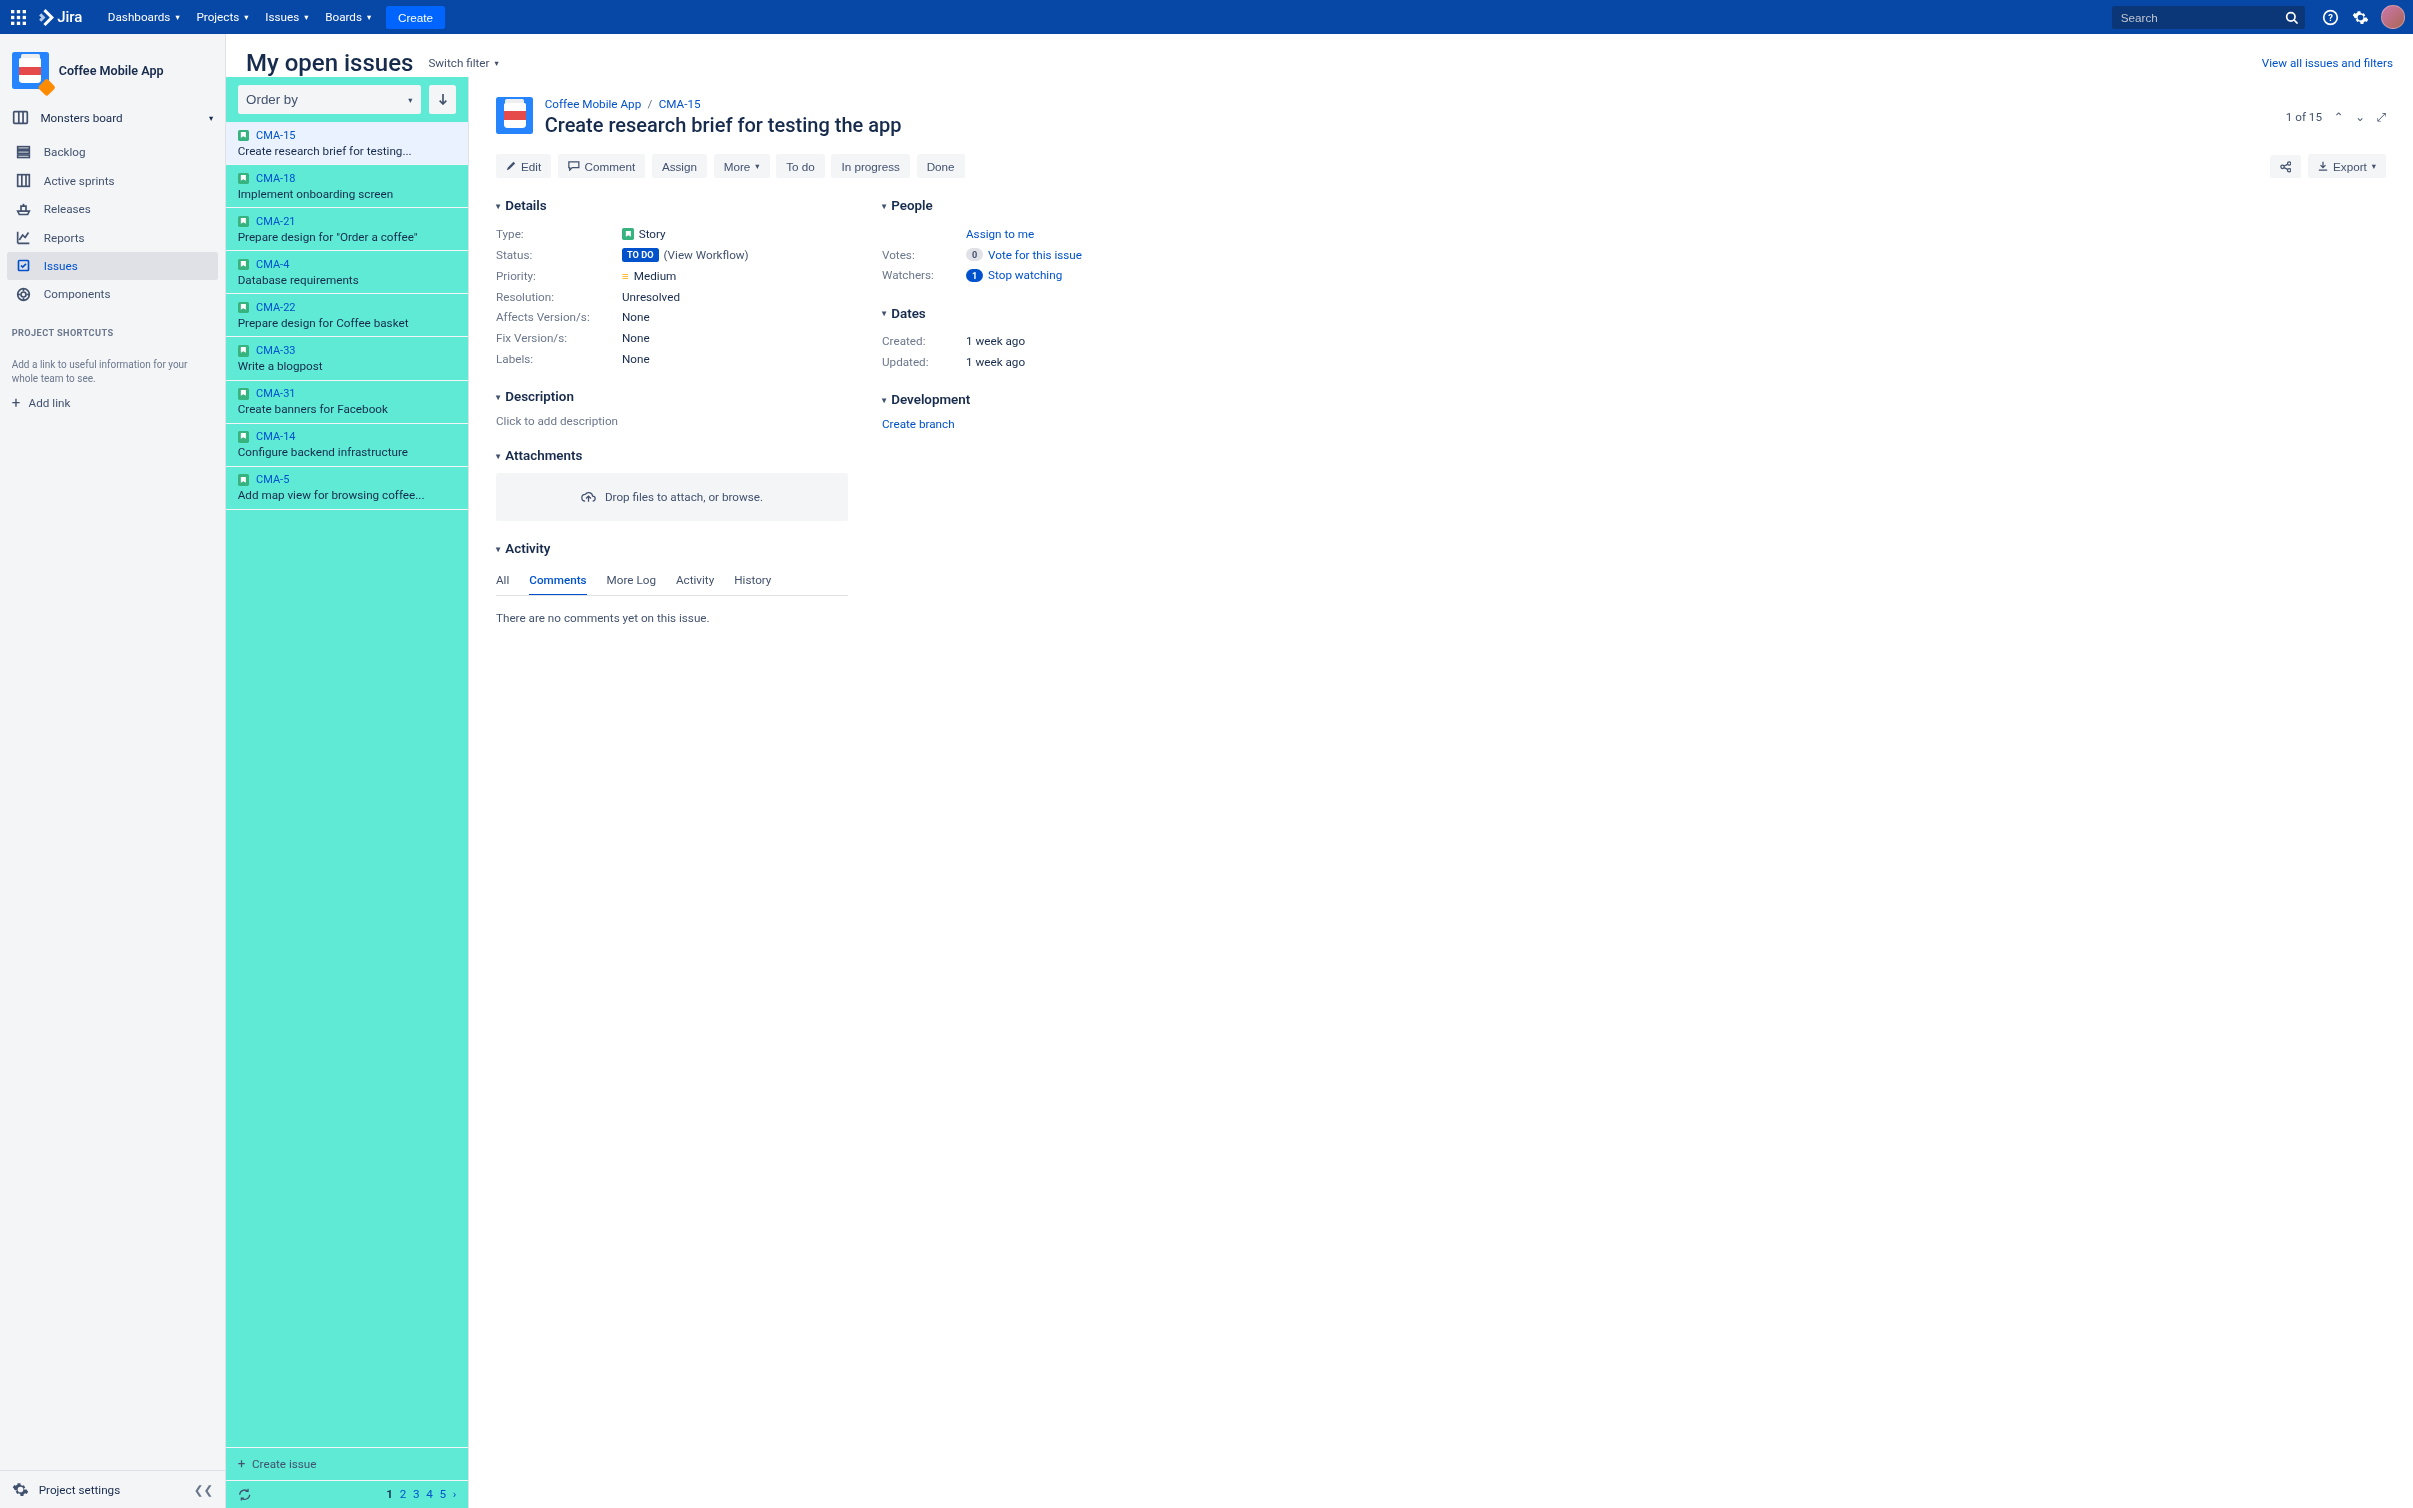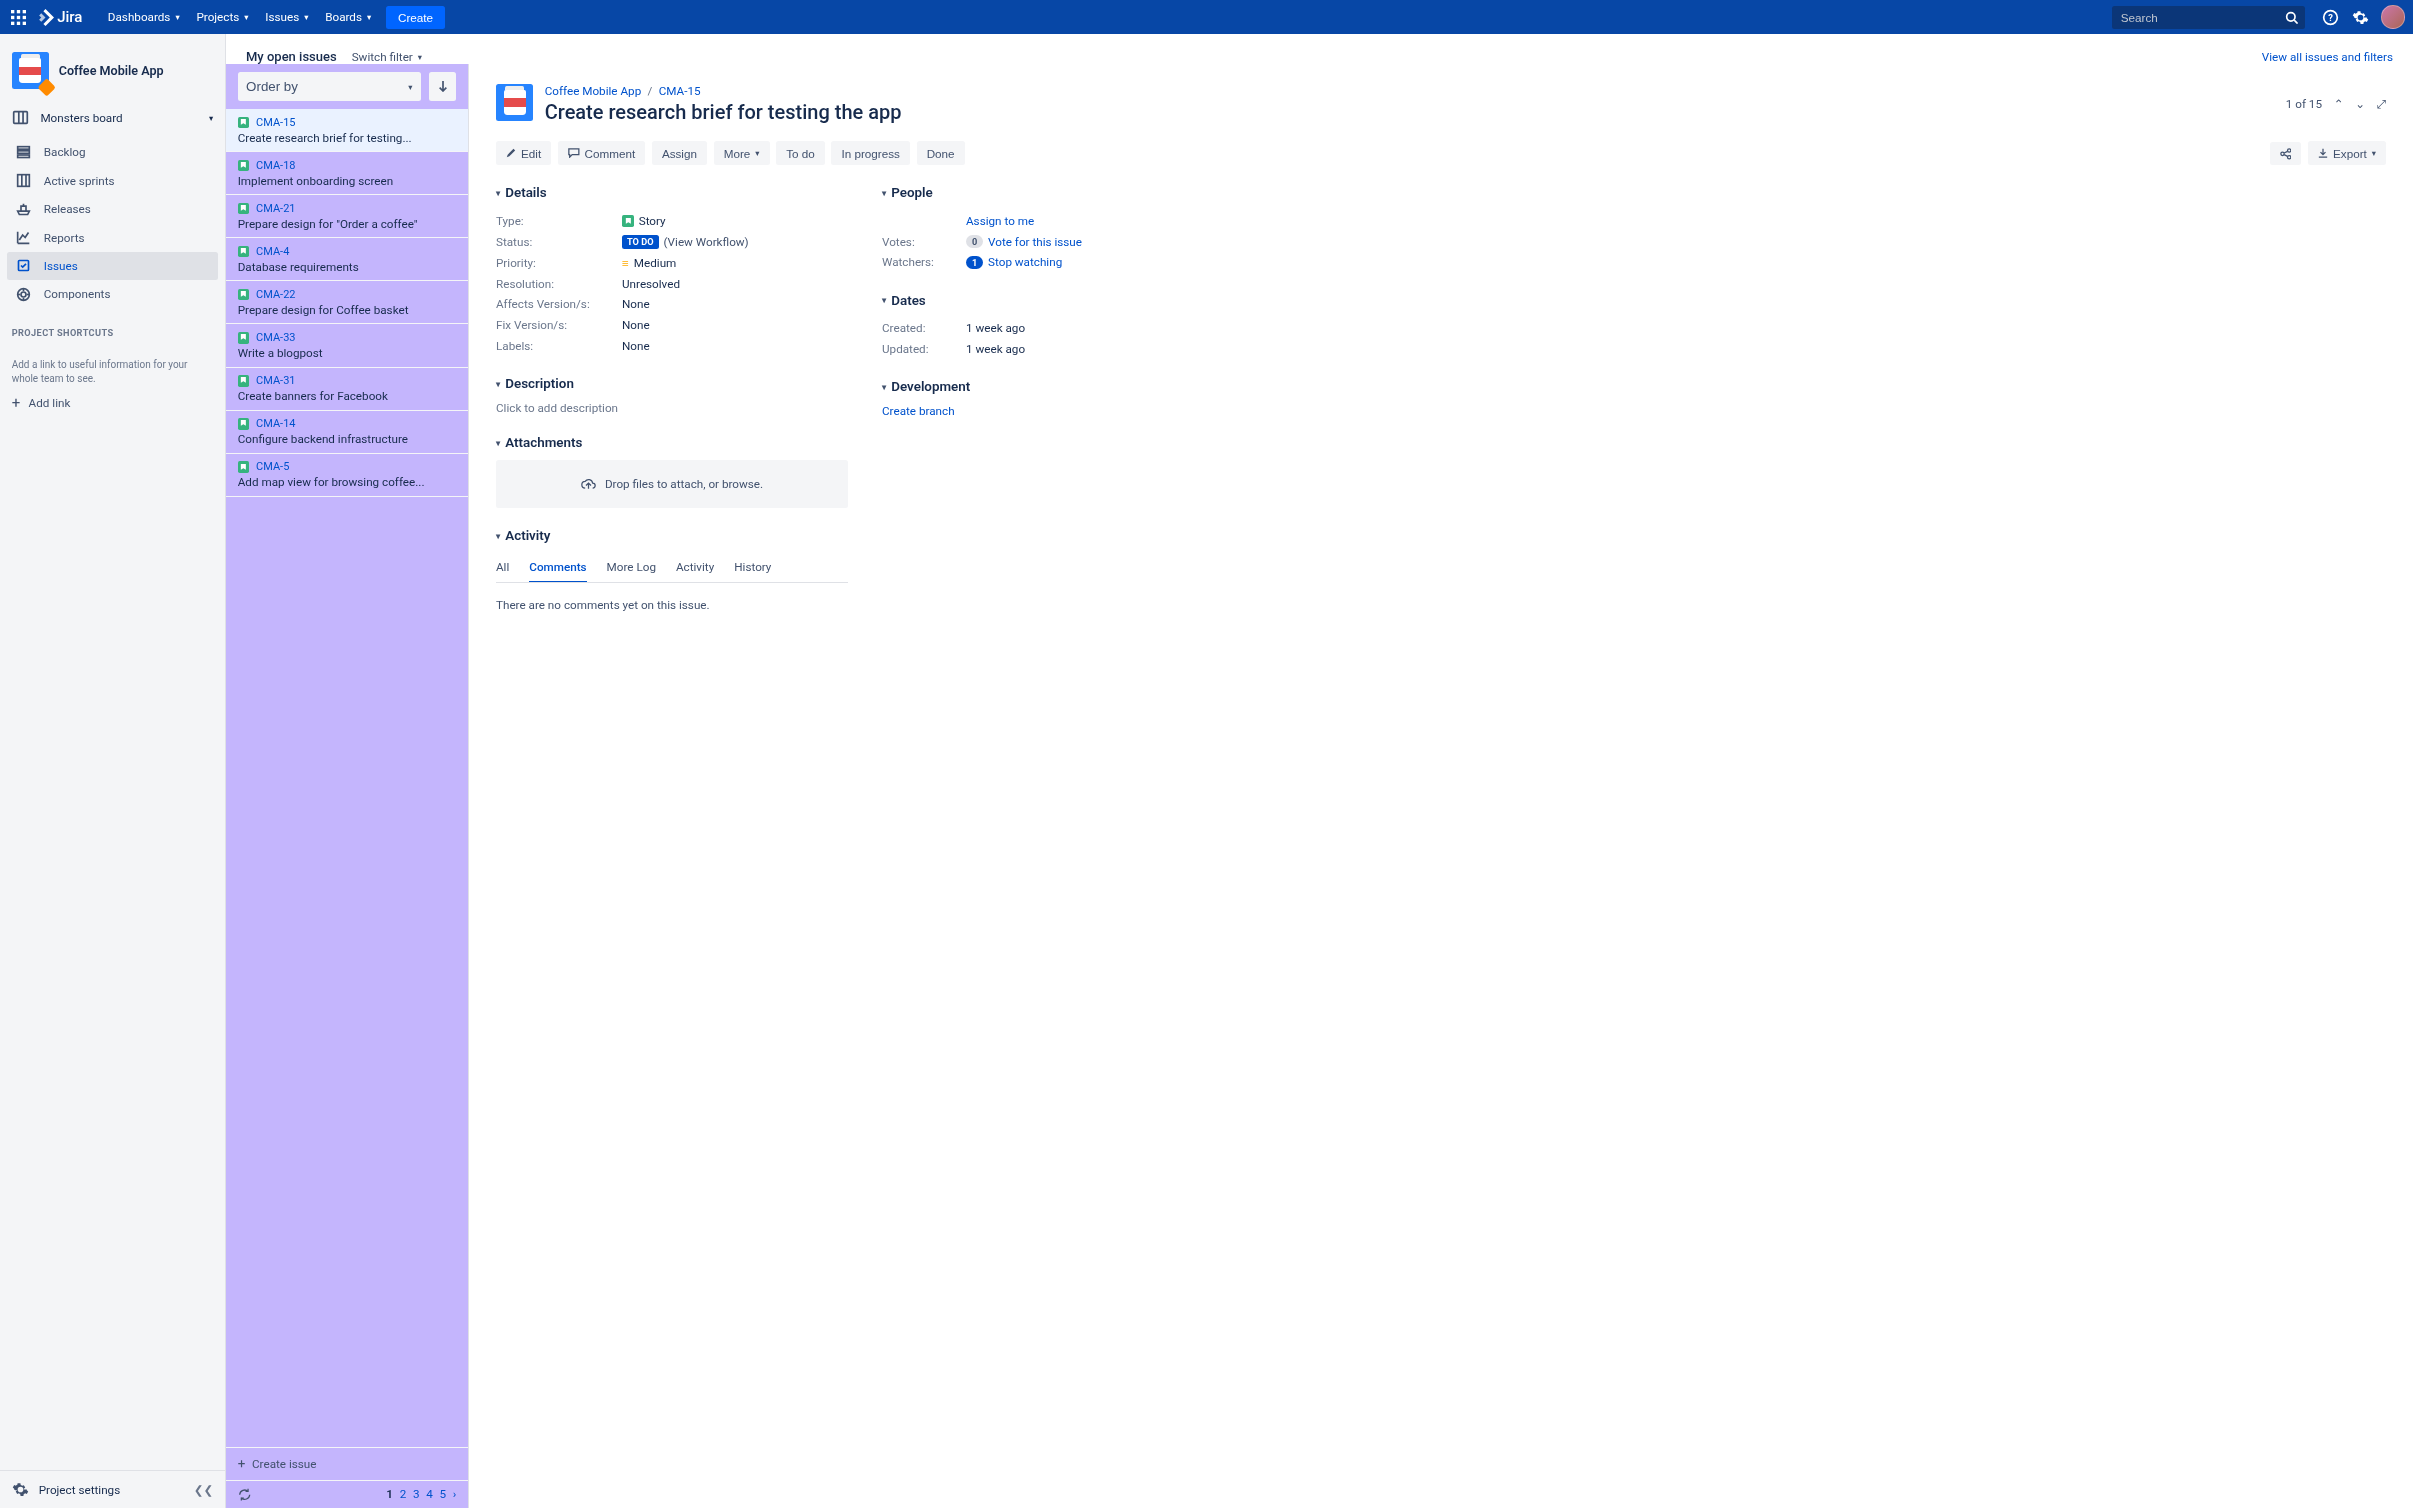--- a/index.html
+++ b/index.html
@@ -32,23 +32,23 @@
 .sidebar .snav.active { background: #DFE1E6; color: #0052CC; }
 .sidebar .snav .sicon { margin-right: 11.7px; width: 17px; display: flex; justify-content: center; }
 .sidebar .shortcuts { padding: 15px 11.7px; }
 .sidebar .shortcuts .shead { font-size: 9.2px; font-weight: 700; color: #6B778C; letter-spacing: 0.4px; }
 .sidebar .shortcuts .sdesc { font-size: 10px; color: #6B778C; margin-top: 20px; line-height: 1.4; }
 .sidebar .addlink { display: flex; align-items: center; color: #42526E; margin-top: 8.4px; cursor: pointer; }
 .sidebar .addlink .plus { margin-right: 8.4px; font-size: 15px; }
 .sidebar .sfooter { margin-top: auto; border-top: 0.8px solid #DFE1E6; padding: 10px 11.7px; display: flex; align-items: center; }
 .sidebar .sfooter .chevs { margin-left: auto; color: #6B778C; cursor:pointer;}
 
-.middle { width: 243px; border-right: 0.8px solid #DFE1E6; display: flex; flex-direction: column; background: #c4b5fd; }
+.middle { width: 243px; border-right: 0.8px solid #DFE1E6; display: flex; flex-direction: column; background: #5eead4; }
 .content-head { padding: 15px 20px 0; display: flex; align-items: center; }
-.content-head h1 { font-size: 13px; font-weight: 500; margin-right: 15px; }
+.content-head h1 { font-size: 24px; font-weight: 500; margin-right: 15px; }
 .content-head .switch { color: #42526E; cursor: pointer; display: flex; align-items: center; }
 .content-head .viewall { margin-left: auto; color: #0052CC; cursor: pointer; }
 .content-area { display: flex; flex: 1; min-height: 0; }
 
 .middle .controls { display: flex; padding: 8.4px 11.7px; gap: 8.4px; }
 .middle .orderby { flex: 1; background: #F4F5F7; border: none; padding: 6.7px 8.4px; border-radius: 2.5px; text-align: left; cursor: pointer; display: flex; align-items: center; color:#42526E; }
 .middle .orderby .chev { margin-left: auto; }
 .middle .sortdir { width: 27px; background: #F4F5F7; border: none; border-radius: 2.5px; cursor: pointer; display:flex;align-items:center;justify-content:center; }
 .issue-list { flex: 1; overflow-y: auto; }
 .issue-item { padding: 6.7px 11.7px; border-bottom: 0.8px solid #F4F5F7; cursor: pointer; }

